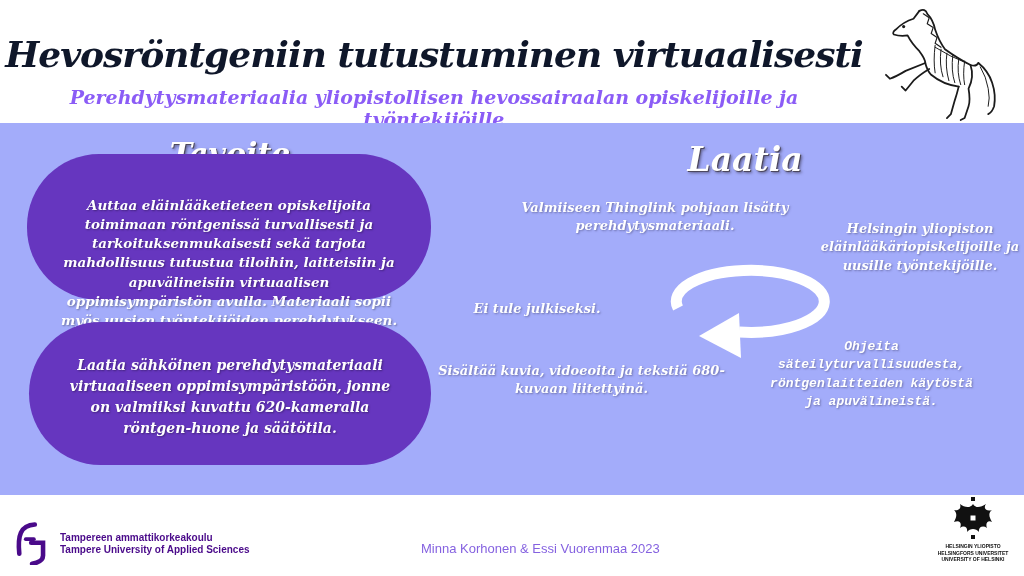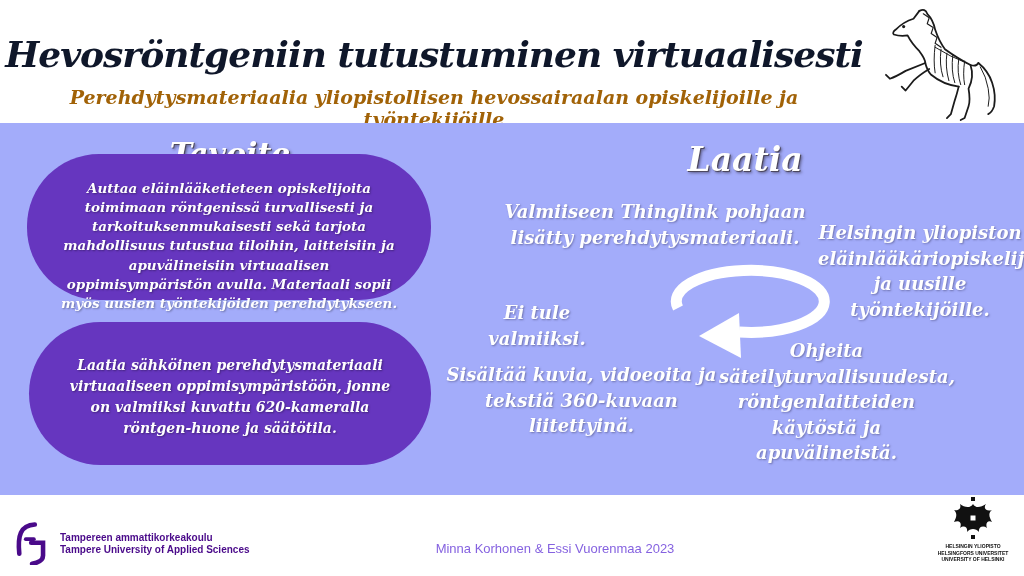--- a/index.html
+++ b/index.html
@@ -11,63 +11,63 @@
   }
   
   .title {
     position:absolute; left:0; top:33px; width:868px;
     text-align:center; font-size:36px; font-weight:bold; font-style:italic;
     color:#0f172a; letter-spacing:-1px;
   }
   .subtitle {
     position:absolute; left:0; top:86px; width:868px;
     text-align:center; font-size:19px; font-weight:bold; font-style:italic;
-    color:#a16207;
+    color:#8b5cf6;
   }
   .horse { position:absolute; left:866px; top:4px; width:152px; height:118px; }
   
   .band {
     position:absolute; left:0; top:123px; width:1024px; height:372px;
     background:#a3acfa;
   }
   .script-heading {
     position:absolute; text-align:center; font-weight:bold; font-style:italic;
     color:#ffffff;
     text-shadow:1px 1px 0 rgba(75,70,90,.95), 2px 2px 3px rgba(55,50,75,.65);
   }
   .h-tavoite   { left:60px;  top:136px; width:340px; font-size:30px; }
   .h-tarkoitus { left:60px;  top:303px; width:340px; font-size:30px; }
   .h-tuotos    { left:600px; top:140px; width:290px; font-size:33px; }
   .purple-box {
     position:absolute; background:#6636bf; border-radius:72px;
     color:#ffffff; text-align:center; font-style:italic; font-weight:bold;
   }
-  .box-tavoite   { left:27px; top:154px; width:404px; height:146px; padding:25px 30px 0 30px; font-size:13.5px; line-height:1.42; }
+  .box-tavoite   { left:27px; top:154px; width:404px; height:146px; padding:42px 30px 0 30px; font-size:13.5px; line-height:1.42; }
   .box-tarkoitus { left:29px; top:322px; width:402px; height:143px; padding:33px 32px 0 32px; font-size:14px;   line-height:1.5; }
   .purple-box .box-text { text-shadow:1px 1px 2px rgba(0,0,0,.35); }
   .float-text {
     position:absolute; text-align:center; font-style:italic; font-weight:bold;
-    color:#ffffff; font-size:18px; line-height:1.42;
+    color:#ffffff; font-size:13px; line-height:1.42;
     text-shadow:1px 1px 2px rgba(70,70,115,.55);
   }
   .t-thinglink { left:495px; top:199px; width:320px; }
   .t-helsinki  { left:818px; top:220px; width:204px; }
   .t-julkiseksi{ left:462px; top:300px; width:150px; }
   .t-sisaltaa  { left:433px; top:362px; width:297px; }
-  .t-ohjeita   { left:719px; top:338px; width:215px; }
+  .t-ohjeita   { left:764px; top:338px; width:215px;font-family:Liberation Mono, monospace; }
   .cycle-arrow { position:absolute; left:655px; top:252px; width:180px; height:112px; }
   
   .tamk-logo  { position:absolute; left:12px; top:517px; width:42px; height:48px; }
   .tamk-text {
     position:absolute; left:60px; top:532px;
     font-family:"Liberation Sans", sans-serif; font-weight:bold;
     font-size:10px; line-height:1.22; color:#4a0a8a;
   }
   .authors {
-    position:absolute; left:405px; top:541px; width:300px; text-align:center;
+    position:absolute; left:421px; top:541px; width:300px; text-align:left;
     font-family:"Liberation Sans", sans-serif; font-size:13px; color:#8562e0;
   }
   .uh-logo { position:absolute; left:933px; top:497px; width:80px; text-align:center; }
   .uh-logo svg { display:block; margin:0 auto; }
   .uh-text {
     margin-top:2px; font-family:"Liberation Sans", sans-serif; font-weight:bold;
     font-size:5px; line-height:1.3; color:#111111; letter-spacing:0;
   }
 </style>
 </head>
@@ -117,22 +117,22 @@
   </div>
 
   <div class="purple-box box-tarkoitus">
     <div class="box-text">Laatia sähköinen perehdytysmateriaali virtuaaliseen oppimisympäristöön, jonne on valmiiksi kuvattu 620-kameralla röntgen-huone ja säätötila.</div>
   </div>
 
   <div class="script-heading h-tuotos">Laatia</div>
 
   <div class="float-text t-thinglink">Valmiiseen Thinglink pohjaan lisätty perehdytysmateriaali.</div>
   <div class="float-text t-helsinki">Helsingin yliopiston eläinlääkäriopiskelijoille ja uusille työntekijöille.</div>
-  <div class="float-text t-julkiseksi">Ei tule valmiiksi.</div>
-  <div class="float-text t-sisaltaa">Sisältää kuvia, vidoeoita ja tekstiä 360-kuvaan liitettyinä.</div>
+  <div class="float-text t-julkiseksi">Ei tule julkiseksi.</div>
+  <div class="float-text t-sisaltaa">Sisältää kuvia, vidoeoita ja tekstiä 680-kuvaan liitettyinä.</div>
   <div class="float-text t-ohjeita">Ohjeita säteilyturvallisuudesta, röntgenlaitteiden käytöstä ja apuvälineistä.</div>
 
   <span class="cycle-arrow">
     <svg viewBox="0 0 180 112" width="180" height="112">
       <path d="M 23 56 A 74 31 0 1 1 84 80" fill="none" stroke="#ffffff" stroke-width="11"></path>
       <polygon points="44,84 84,61 86,106" fill="#ffffff"></polygon>
     </svg>
   </span>
 
   <span class="tamk-logo">

